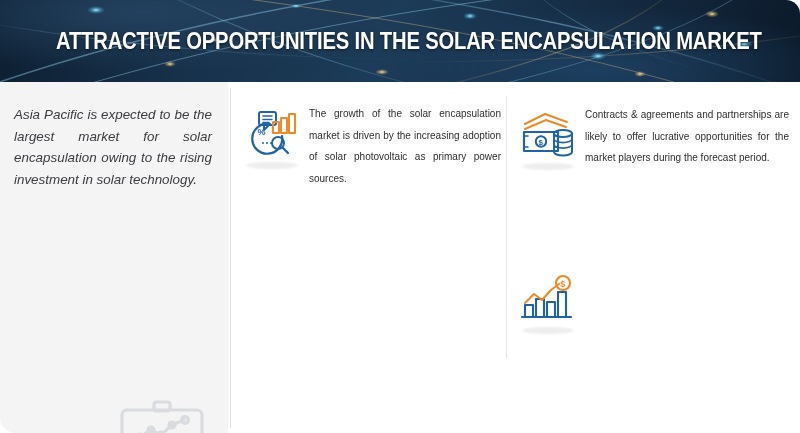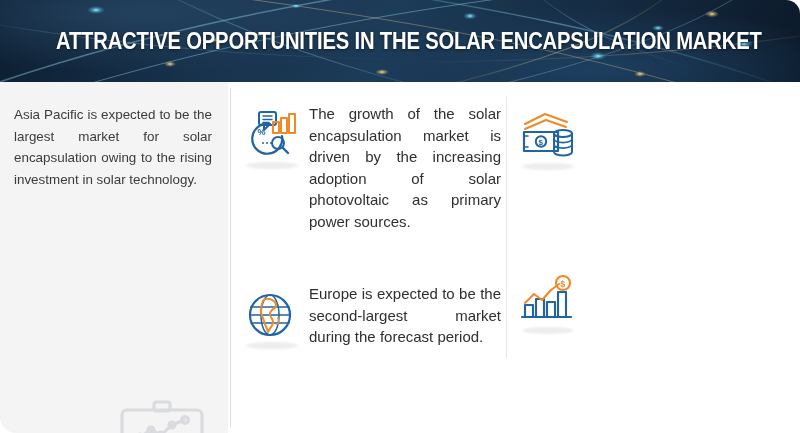--- a/index.html
+++ b/index.html
@@ -65,20 +65,21 @@
   .left-panel {
     position: absolute;
     left: 0;
     top: 82px;
     width: 228px;
     height: 351px;
     background: #f4f4f5;
     border-radius: 0 0 0 16px;
     box-sizing: border-box;
     overflow: hidden;
+    font-style: italic;
   }
   .left-text {
     position: absolute;
     left: 14px;
     top: 22px;
     width: 198px;
     font-size: 13.4px;
     line-height: 21.5px;
     color: #3b3b3f;
     text-align: justify;
@@ -120,21 +121,21 @@
   }
   .card-icon {
     flex: 0 0 auto;
     width: 58px;
     height: 58px;
     position: relative;
     margin-top: 4px;
   }
   .card-icon svg { display: block; width: 58px; height: 58px; }
   .card-text {
-    font-size: 15px;
+    font-size: 10px;
     line-height: 21.6px;
     color: #2f2f33;
     text-align: justify;
     text-align-last: left;
   }
 
   .card-1 { left: 243px; top: 103px; width: 262px; }
   .card-1 .card-text { width: 192px; margin-left: 8px; }
 
   .card-2 { left: 519px; top: 104px; width: 272px; }
@@ -279,37 +280,23 @@
           <circle cx="22" cy="33.5" r="5.2" stroke="#2164a4" stroke-width="2"></circle>
           <text x="19.6" y="37" font-family="Liberation Sans, sans-serif" font-size="8" font-weight="bold" fill="#2164a4" stroke="none">$</text>
           <path d="M5 28 H9 M35 28 H39 M5 39 H9 M35 39 H39" stroke="#2164a4" stroke-width="1.6"></path>
           <ellipse cx="44" cy="25.5" rx="9" ry="3.6" stroke="#2164a4" stroke-width="2"></ellipse>
           <path d="M35 25.5 V44 A9 3.6 0 0 0 53 44 V25.5" stroke="#2164a4" stroke-width="2"></path>
           <path d="M35 31 A9 3.6 0 0 0 53 31 M35 36.5 A9 3.6 0 0 0 53 36.5" stroke="#2164a4" stroke-width="1.7"></path>
         </g>
       </svg>
       <div class="icon-shadow"></div>
     </div>
-  </div>
-
-  <div class="card card-3">
-    <div class="card-icon">
-      <svg viewBox="0 0 58 58">
-        <g fill="none" stroke-linecap="round" stroke-linejoin="round">
-          <circle cx="27" cy="28" r="20" stroke="#2164a4" stroke-width="2.2"></circle>
-          <ellipse cx="27" cy="28" rx="9" ry="20" stroke="#2164a4" stroke-width="1.5"></ellipse>
-          <path d="M8 20 H46 M8 36 H46 M7 28 H47" stroke="#2164a4" stroke-width="1.4"></path>
-          <path d="M22 12 C27 11 33 14 33 18 C33 22 28 22 27 26 C26 30 30 31 30 35 C30 39 26 42 25 45 C24 41 22 38 21 34 C20 30 17 27 18 22 C19 17 19 13 22 12 Z" stroke="#ee8b28" stroke-width="2" fill="none"></path>
-          <path d="M35 31 C36 33 36 36 34 37" stroke="#ee8b28" stroke-width="1.8"></path>
-        </g>
-      </svg>
-      <div class="icon-shadow"></div>
-    </div>
-    <div class="card-text">Europe is expected to be the second-largest market during the forecast period.</div>
-  </div>
+    <div class="card-text">Contracts &amp; agreements and partnerships are likely to offer lucrative opportunities for the market players during the forecast period.</div>
+  </div>
+
 
   <div class="card card-4">
     <div class="card-icon">
       <svg viewBox="0 0 58 58">
         <g fill="none" stroke-linecap="round" stroke-linejoin="round">
           <rect x="6" y="33" width="8" height="12" stroke="#2164a4" stroke-width="2.1"></rect>
           <rect x="17" y="27" width="8" height="18" stroke="#2164a4" stroke-width="2.1"></rect>
           <rect x="28" y="30" width="8" height="15" stroke="#2164a4" stroke-width="2.1"></rect>
           <rect x="39" y="20" width="8" height="25" stroke="#2164a4" stroke-width="2.1"></rect>
           <path d="M3 45 H52" stroke="#2164a4" stroke-width="2.2"></path>

